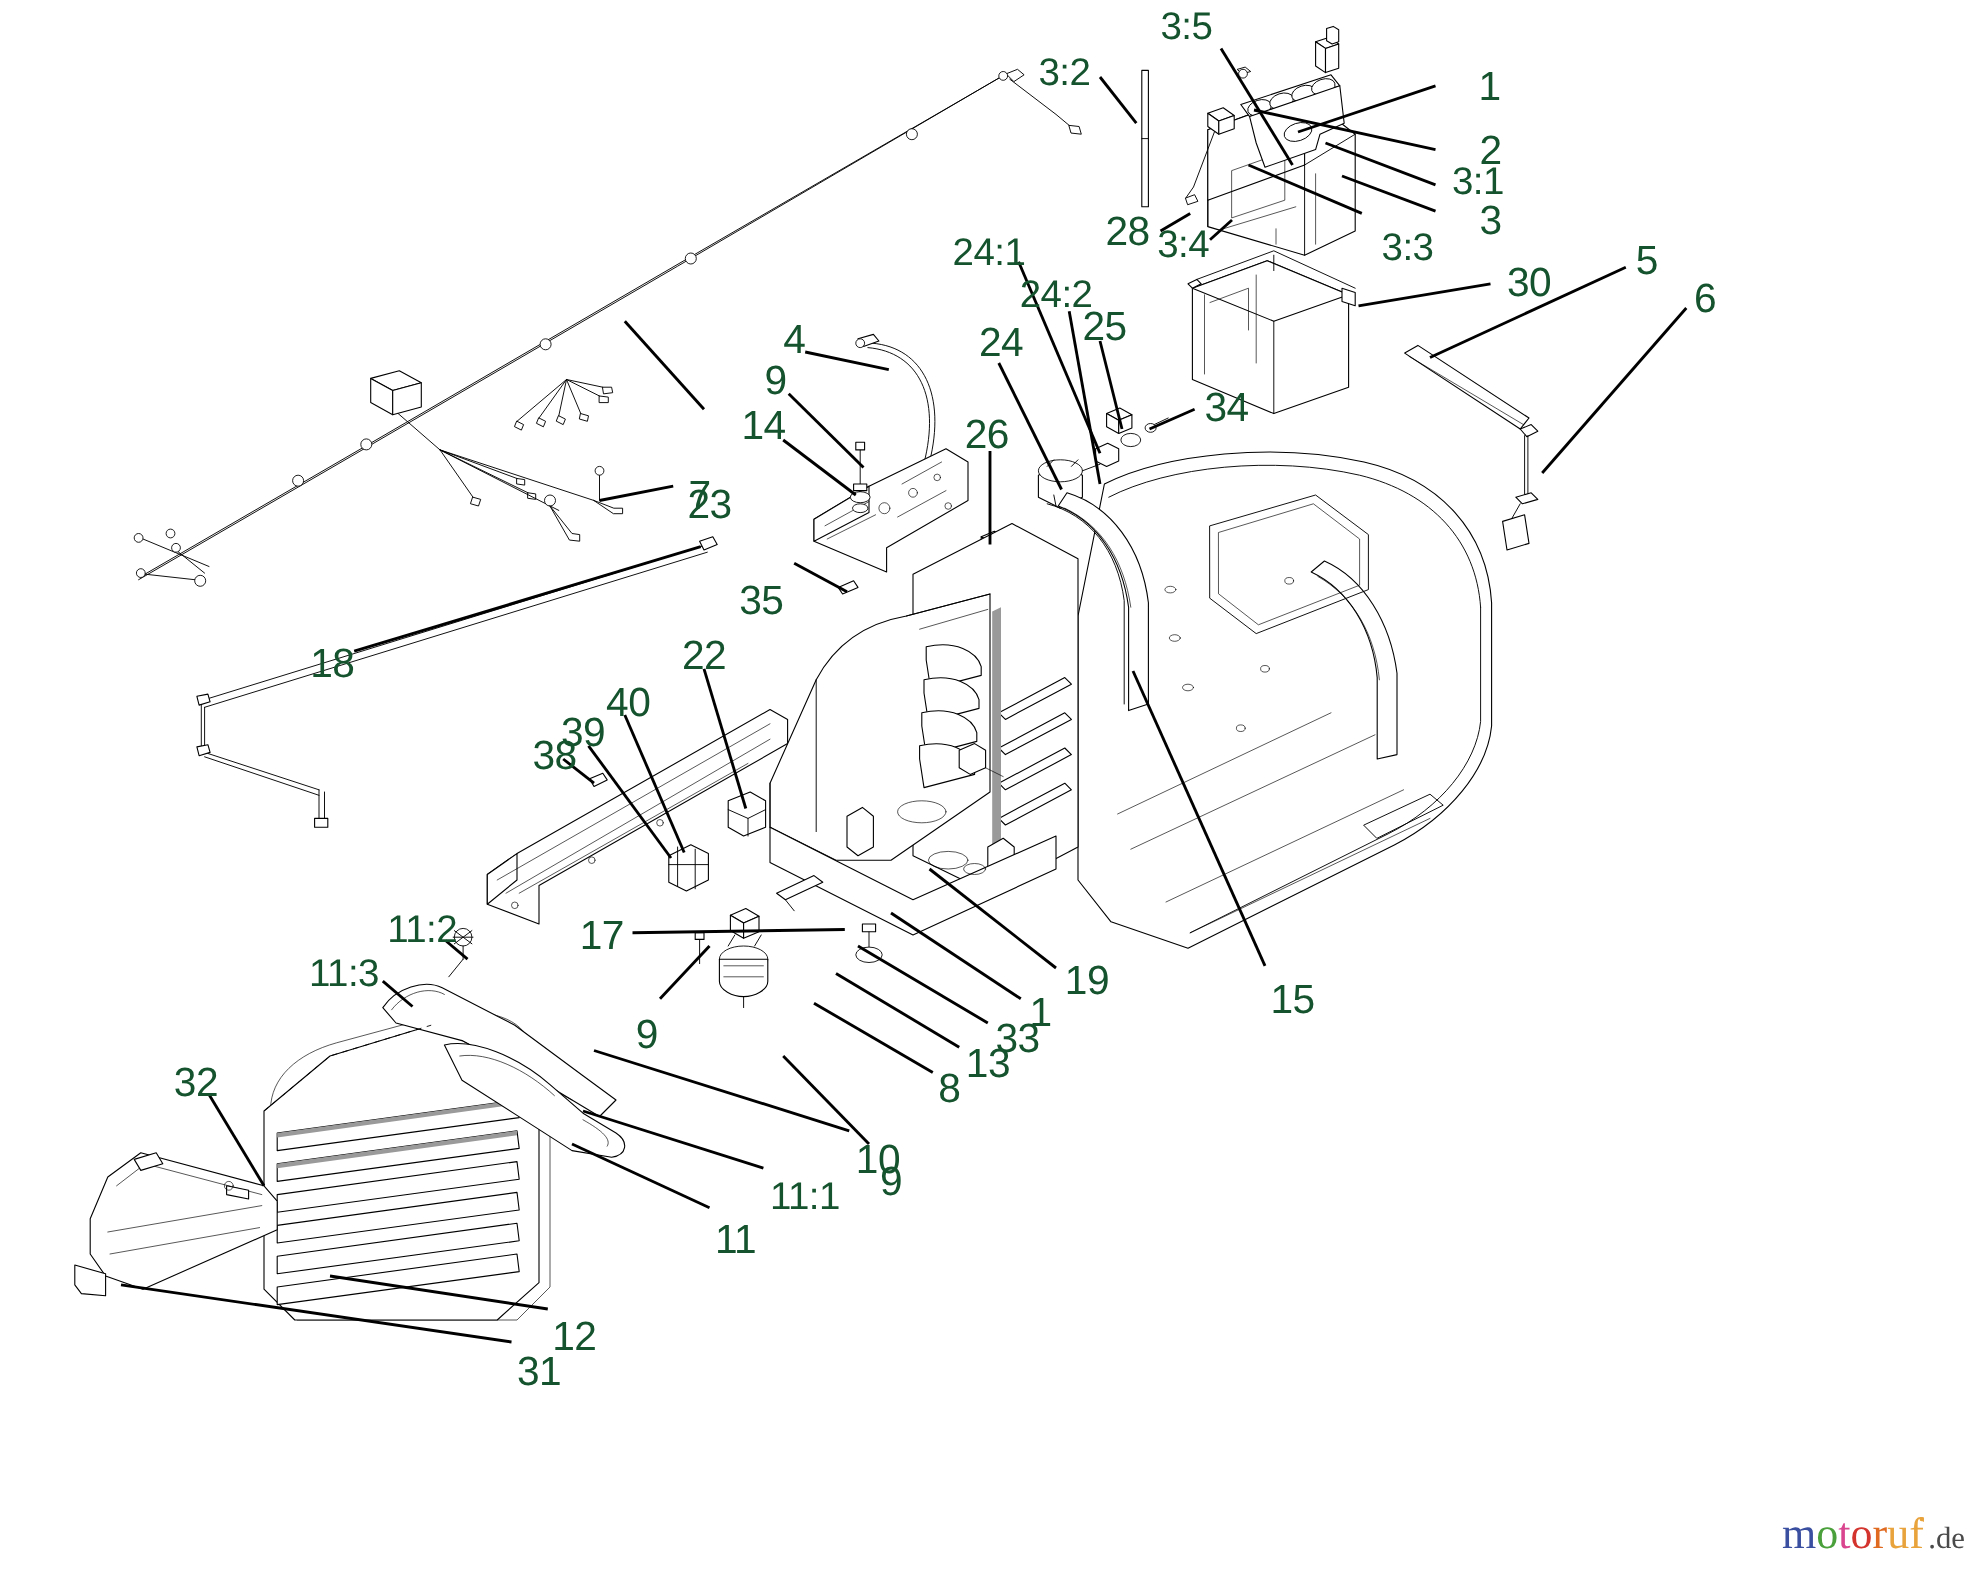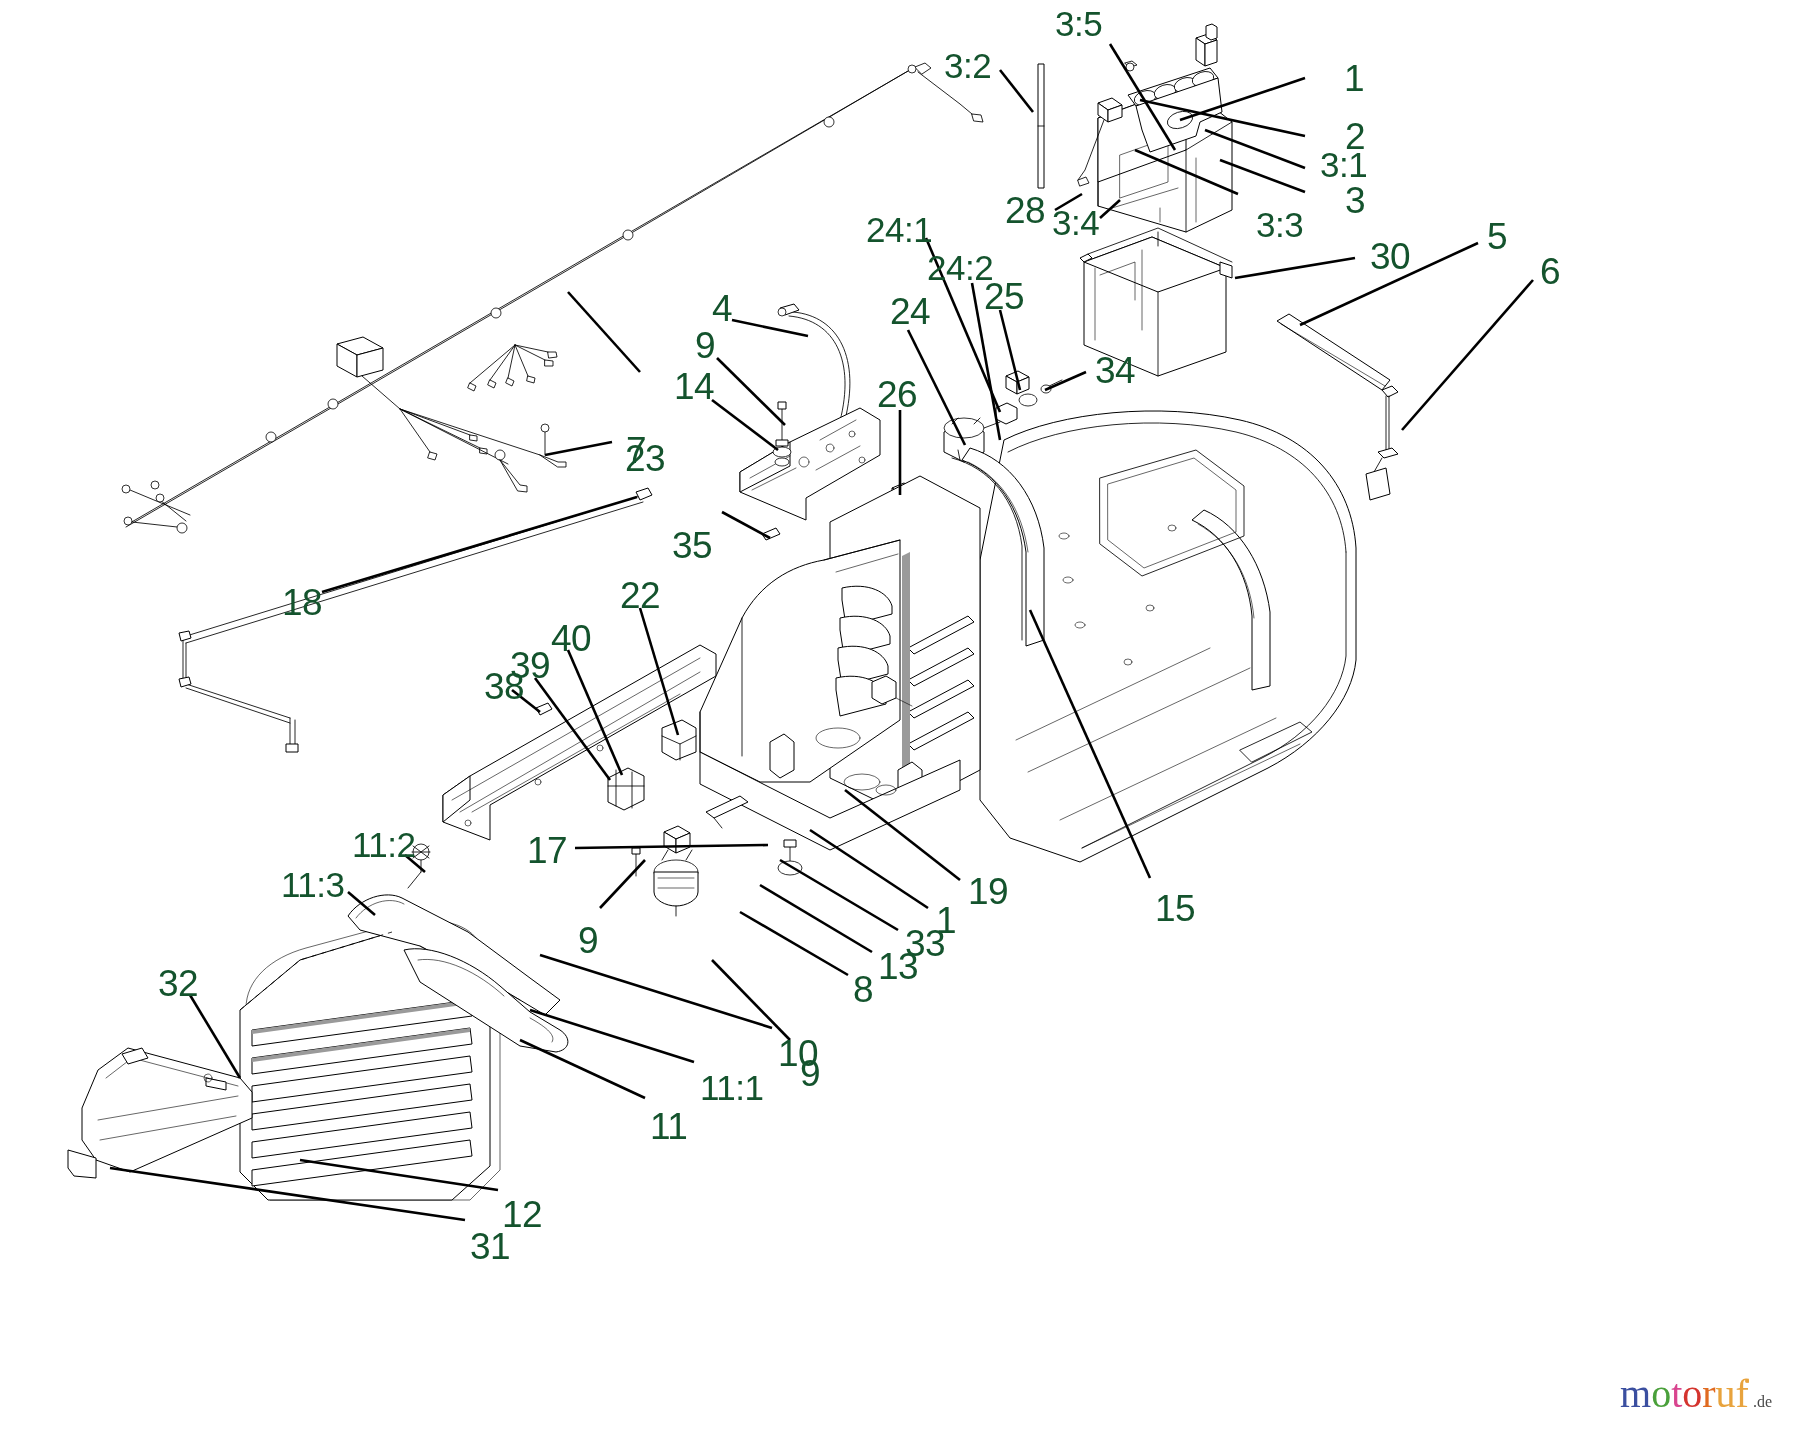--- a/index.html
+++ b/index.html
@@ -26,21 +26,21 @@
   #watermark{
     position:absolute;
     left:1620px;top:1374px;
     font-family:"Liberation Serif", serif;
     font-size:40px;
     line-height:1;
     white-space:nowrap;
     user-select:none;
   }
   #watermark .w{display:inline-block;}
-  #watermark .wsuffix{font-size:16px;color:#4a4a4a;}
+  #watermark .wsuffix{font-size:28px;color:#4a4a4a;}
   #watermark .dot{
      display:inline-block;width:4px;height:4px;border-radius:50%;
      background:#e8a33d;position:relative;top:-24px;left:-4px;
   }
 </style>
 </head>
 <body>
 
 <div id="stage">
 

